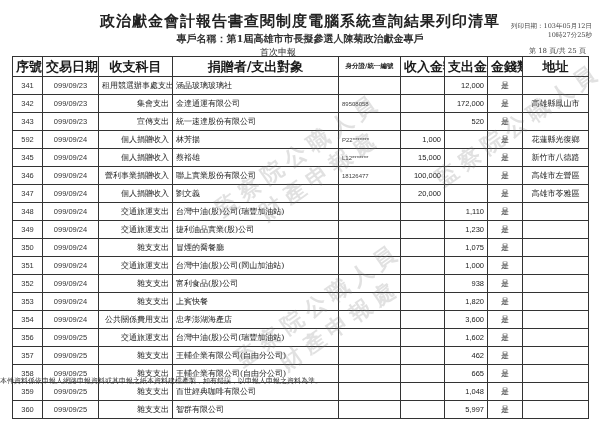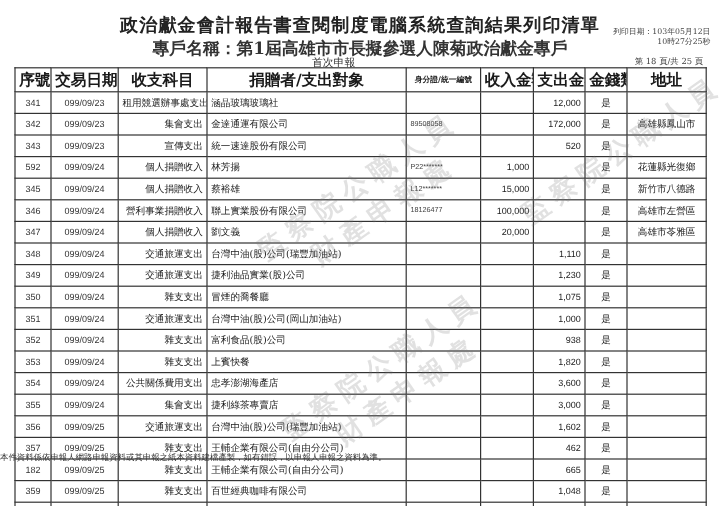--- a/index.html
+++ b/index.html
@@ -10,21 +10,21 @@
     color: #1a1a1a;
     position: relative;
   }
   .title {
     position: absolute; top: 12px; left: 0; width: 600px;
     text-align: center; font-size: 15px; letter-spacing: 1px; font-weight: bold;
     color: #222;
   }
   .subtitle {
     position: absolute; top: 32px; left: 0; width: 600px;
-    text-align: center; font-size: 14px; font-weight: bold; color: #333;
+    text-align: center; font-size: 10px; font-weight: bold; color: #333;
   }
   .report-type {
     position: absolute; top: 46px; left: 0; width: 556px;
     text-align: center; font-size: 9px; color: #333;
   }
   .print-date {
     position: absolute; top: 22px; right: 8px; font-size: 6.5px; color: #444; text-align: right;
     line-height: 9px;
   }
   .page-info {
@@ -253,31 +253,20 @@
         <td class="c-date">099/09/24</td>
         <td class="c-cat">公共關係費用支出</td>
         <td class="c-party">忠孝澎湖海產店</td>
         <td class="c-id"></td>
         <td class="c-in"></td>
         <td class="c-out">3,600</td>
         <td class="c-cash">是</td>
         <td class="c-addr"></td>
       </tr>
       <tr>
-        <td class="c-no">355</td>
-        <td class="c-date">099/09/24</td>
-        <td class="c-cat">集會支出</td>
-        <td class="c-party">捷利綠茶專賣店</td>
-        <td class="c-id"></td>
-        <td class="c-in"></td>
-        <td class="c-out">3,000</td>
-        <td class="c-cash">是</td>
-        <td class="c-addr"></td>
-      </tr>
-      <tr>
         <td class="c-no">356</td>
         <td class="c-date">099/09/25</td>
         <td class="c-cat">交通旅運支出</td>
         <td class="c-party">台灣中油(股)公司(瑞豐加油站)</td>
         <td class="c-id"></td>
         <td class="c-in"></td>
         <td class="c-out">1,602</td>
         <td class="c-cash">是</td>
         <td class="c-addr"></td>
       </tr>
@@ -286,21 +275,21 @@
         <td class="c-date">099/09/25</td>
         <td class="c-cat">雜支支出</td>
         <td class="c-party">王輔企業有限公司(自由分公司)</td>
         <td class="c-id"></td>
         <td class="c-in"></td>
         <td class="c-out">462</td>
         <td class="c-cash">是</td>
         <td class="c-addr"></td>
       </tr>
       <tr>
-        <td class="c-no">182</td>
+        <td class="c-no">358</td>
         <td class="c-date">099/09/25</td>
         <td class="c-cat">雜支支出</td>
         <td class="c-party">王輔企業有限公司(自由分公司)</td>
         <td class="c-id"></td>
         <td class="c-in"></td>
         <td class="c-out">665</td>
         <td class="c-cash">是</td>
         <td class="c-addr"></td>
       </tr>
       <tr>

